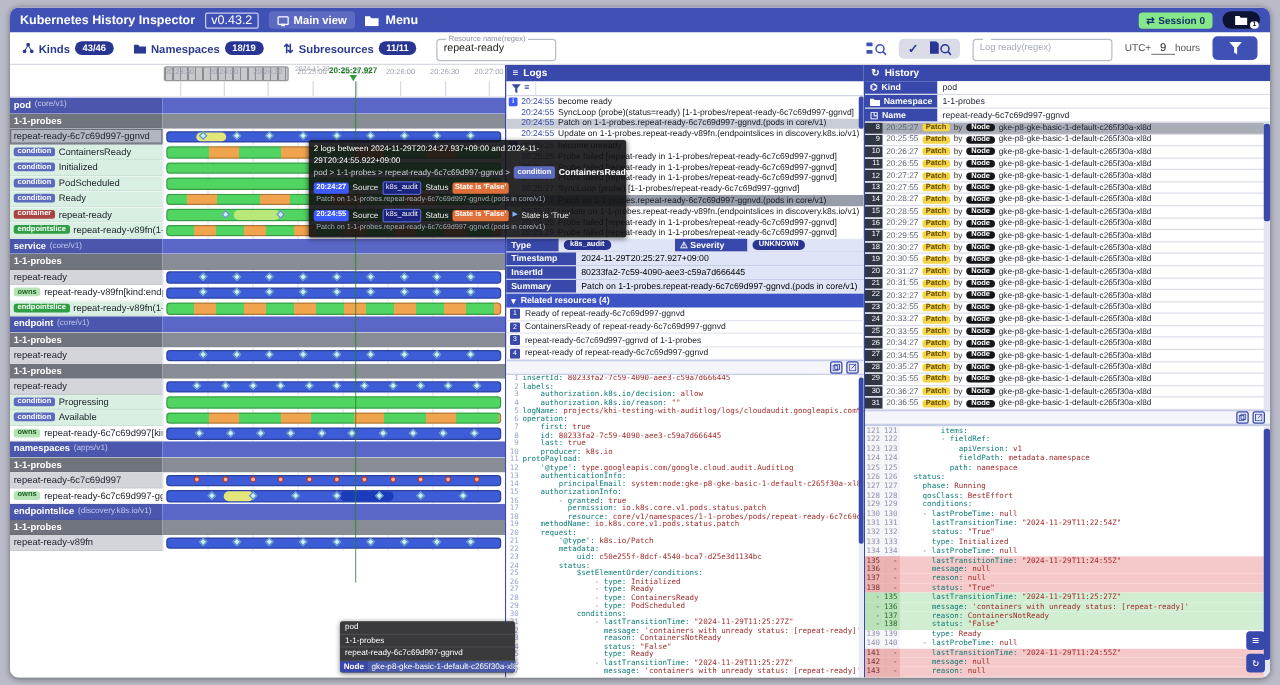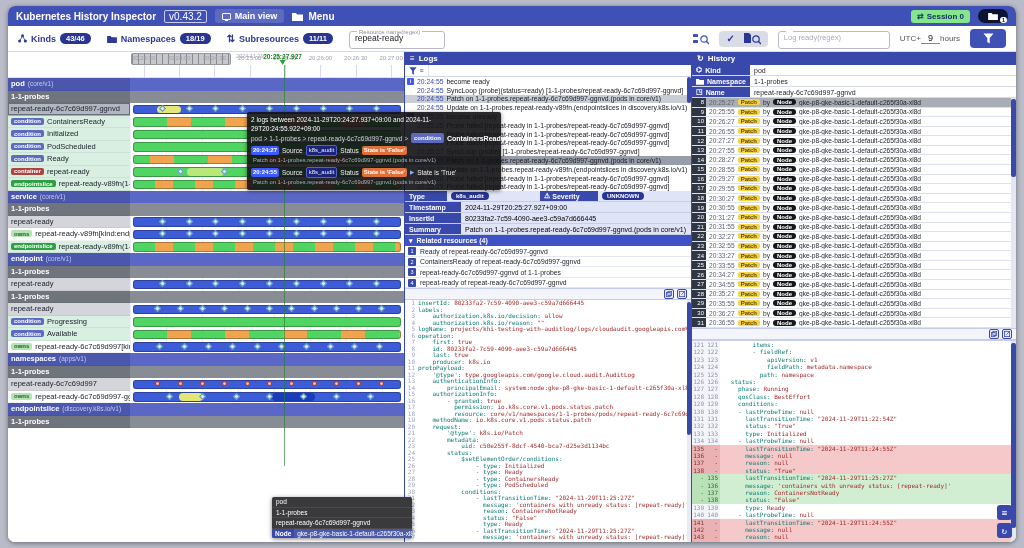--- a/index.html
+++ b/index.html
@@ -574,20 +574,38 @@
               <span class="ver"> (discovery.k8s.io/v1)</span>
             </div>
             <div class="tl-area" style="background: none rgb(91, 103, 199);"></div>
           </div>
           <div class="tl-row t-ns">
             <div class="tl-label">
               <span>1-1-probes</span>
             </div>
             <div class="tl-area" style="background: none rgb(136, 140, 148);"></div>
           </div>
+          <div class="tl-row t-res">
+            <div class="tl-label">
+              <span>repeat-ready-v89fn</span>
+            </div>
+            <div class="tl-area">
+              <div class="tl-bar b-blue">
+                <span class="mk" style="left: 10%;"></span>
+                <span class="mk" style="left: 20%;"></span>
+                <span class="mk" style="left: 30%;"></span>
+                <span class="mk" style="left: 40%;"></span>
+                <span class="mk" style="left: 50%;"></span>
+                <span class="mk" style="left: 60%;"></span>
+                <span class="mk" style="left: 70%;"></span>
+                <span class="mk" style="left: 80%;"></span>
+                <span class="mk" style="left: 90%;"></span>
+              </div>
+            </div>
+          </div>
         </div>
       <div class="vline" id="tl-vline" style="height: 400.5px;"></div>
 
       <div class="ttip" id="tl-tooltip" style="left:239px;top:60px;width:254px">
         <div class="sum">2 logs between 2024-11-29T20:24:27.937+09:00 and 2024-11-29T20:24:55.922+09:00</div>
         <div class="path">
           <span>pod &gt; 1-1-probes &gt; repeat-ready-6c7c69d997-ggnvd &gt;</span>
           <span class="bdg bdg-condition">condition</span>
           <b>ContainersReady</b>
         </div>

